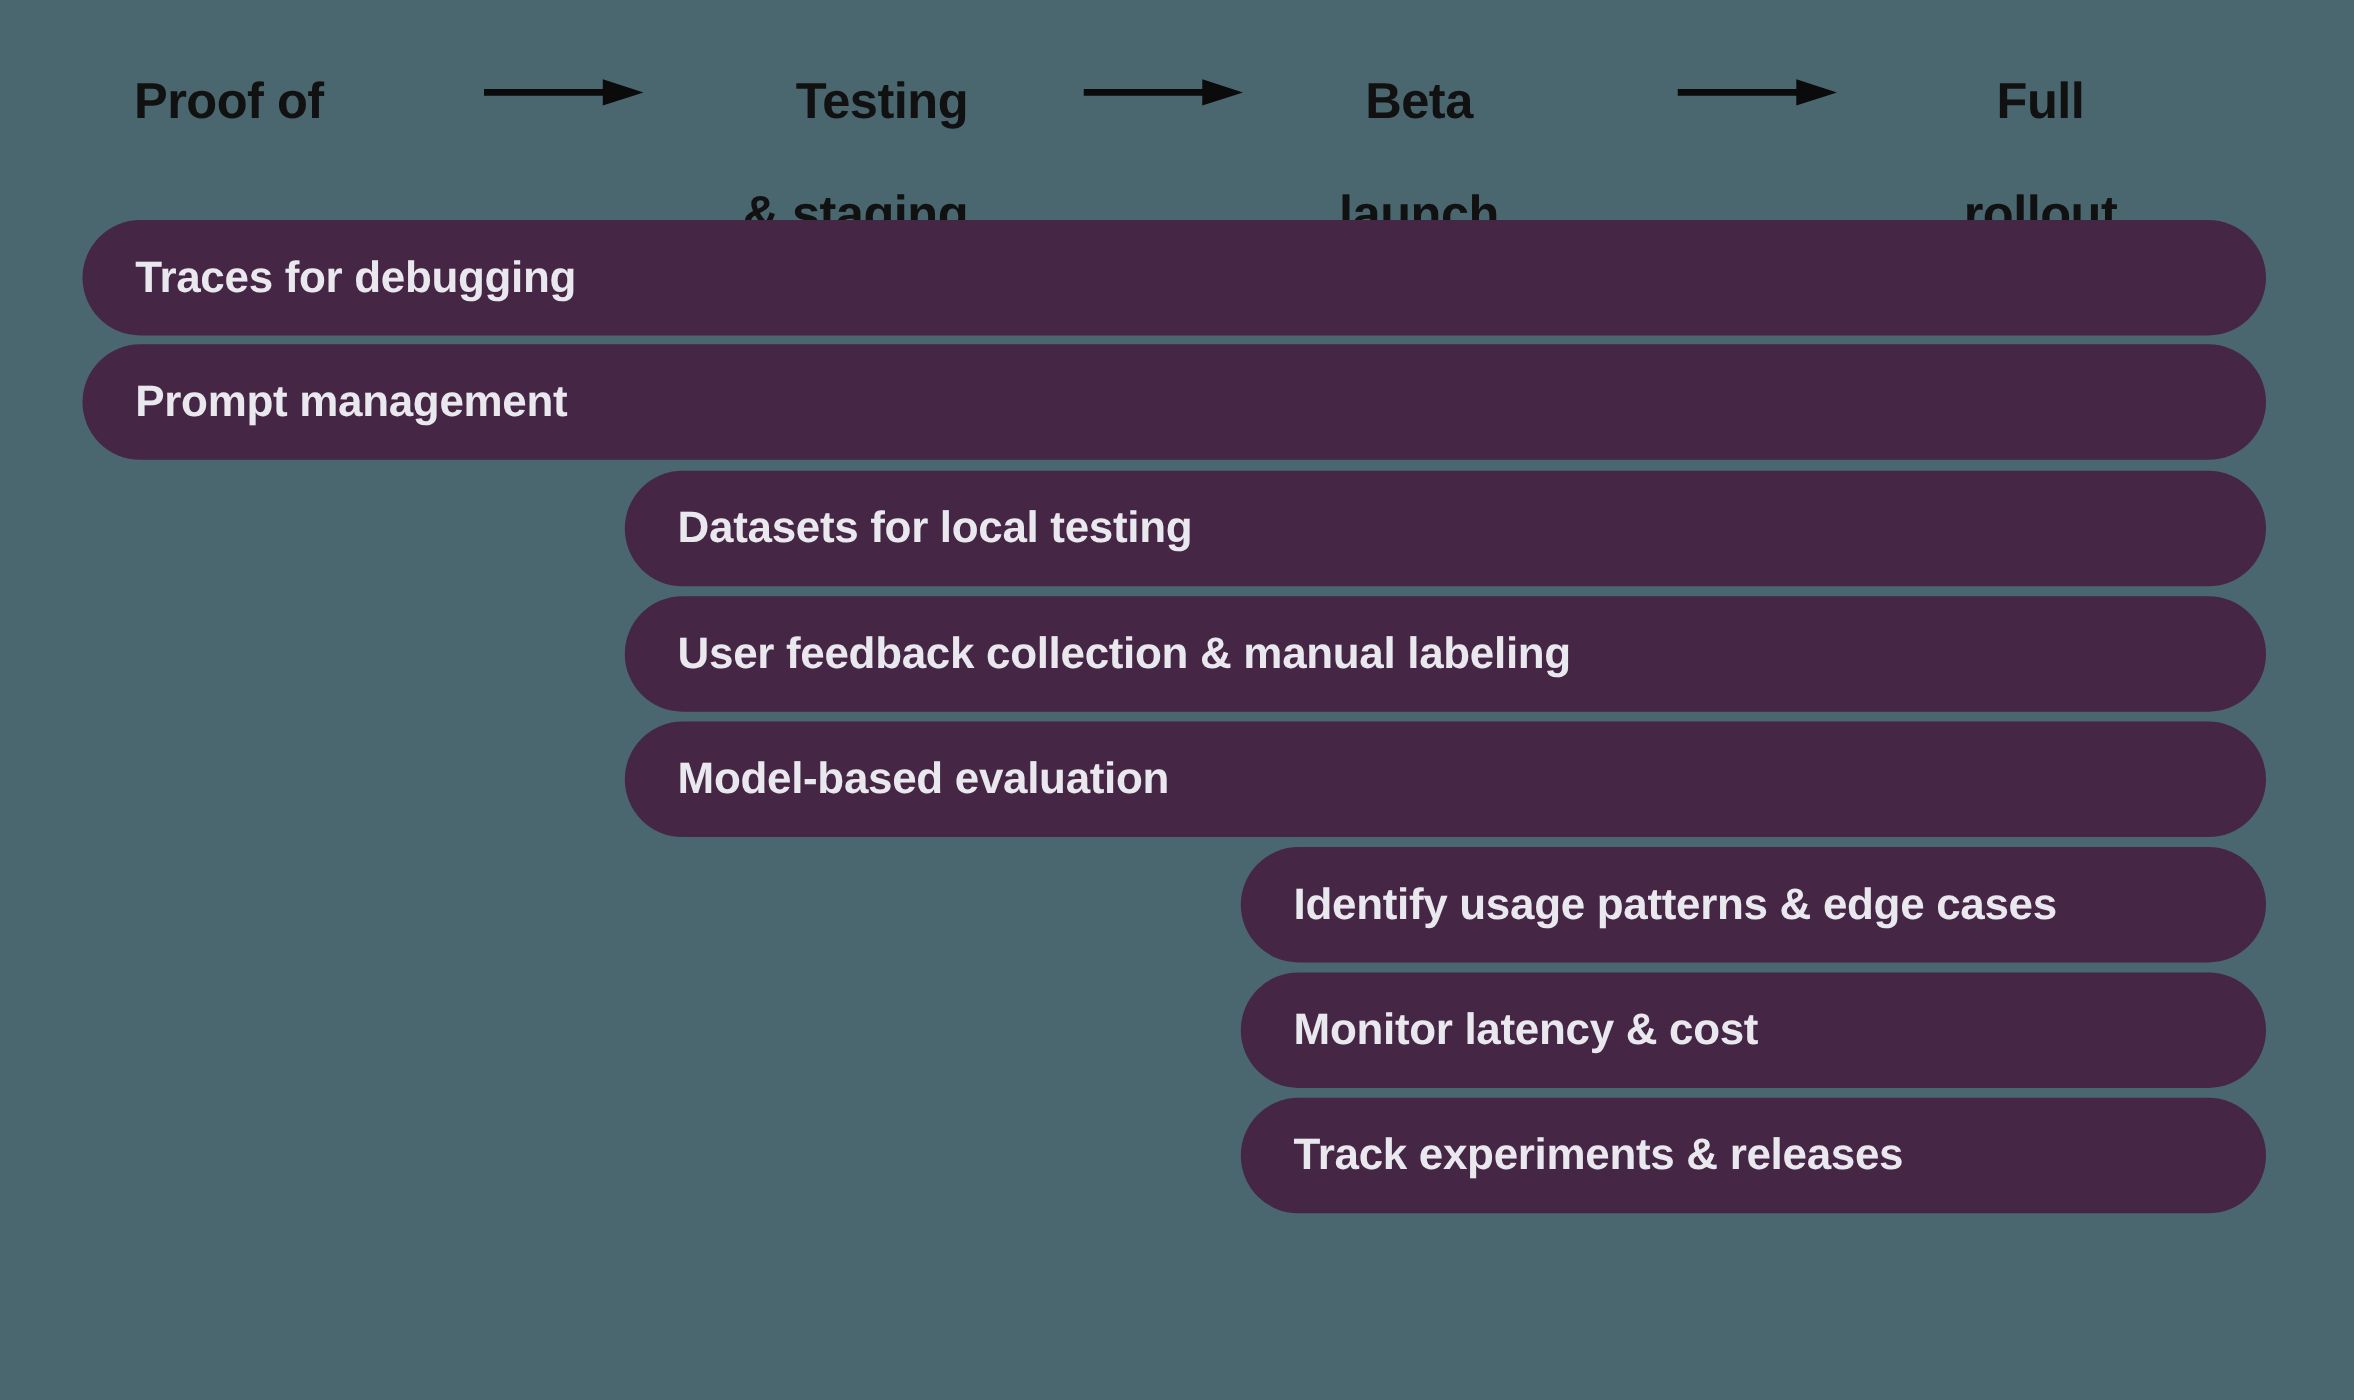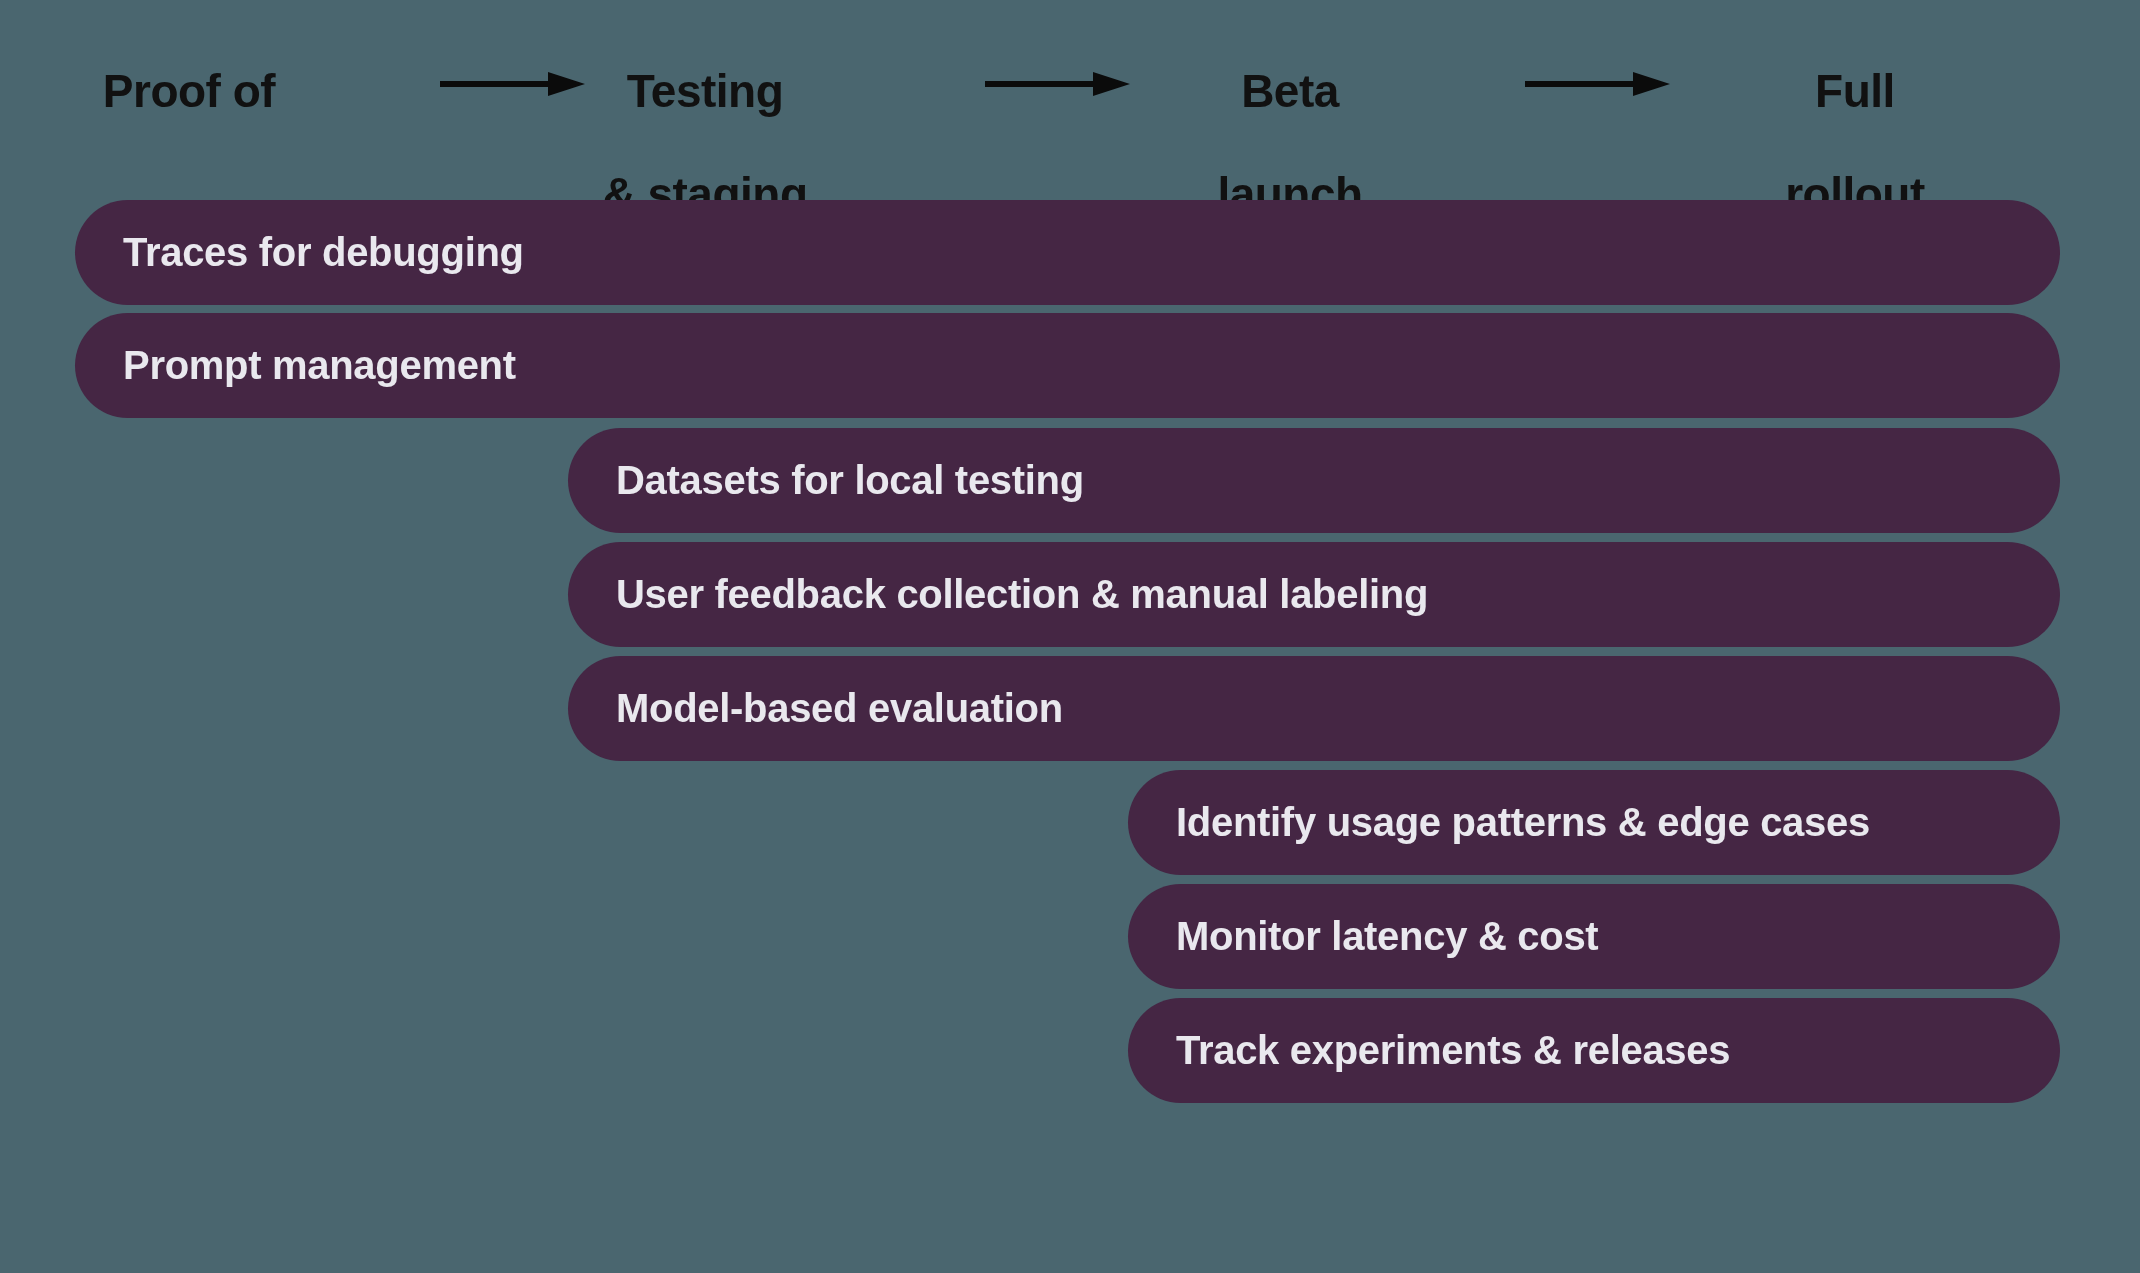--- a/index.html
+++ b/index.html
@@ -75,31 +75,31 @@
     text-align: center;
   }
 </style>
 </head>
 <body>
 
 <div id="canvas">
 
   <div id="stage-row">
 
-    <div class="stage-label" style="left:39px; width:300px;">
+    <div class="stage-label" style="left:58px; width:300px;">
       <span class="line">Proof of</span>
     </div>
 
     <span class="stage-arrow" style="left:440px;">
       <svg width="145" height="28" viewBox="0 0 145 28" aria-hidden="true">
         <path d="M0 11 H108 V2 L145 14 L108 26 V17 H0 Z" fill="#0b0b0b"></path>
       </svg>
     </span>
 
-    <div class="stage-label" style="left:530px; width:350px;">
+    <div class="stage-label" style="left:530px; width:350px;text-align:right;">
       <span class="line">Testing</span>
       <span class="line">&amp; staging</span>
     </div>
 
     <span class="stage-arrow" style="left:985px;">
       <svg width="145" height="28" viewBox="0 0 145 28" aria-hidden="true">
         <path d="M0 11 H108 V2 L145 14 L108 26 V17 H0 Z" fill="#0b0b0b"></path>
       </svg>
     </span>
 

